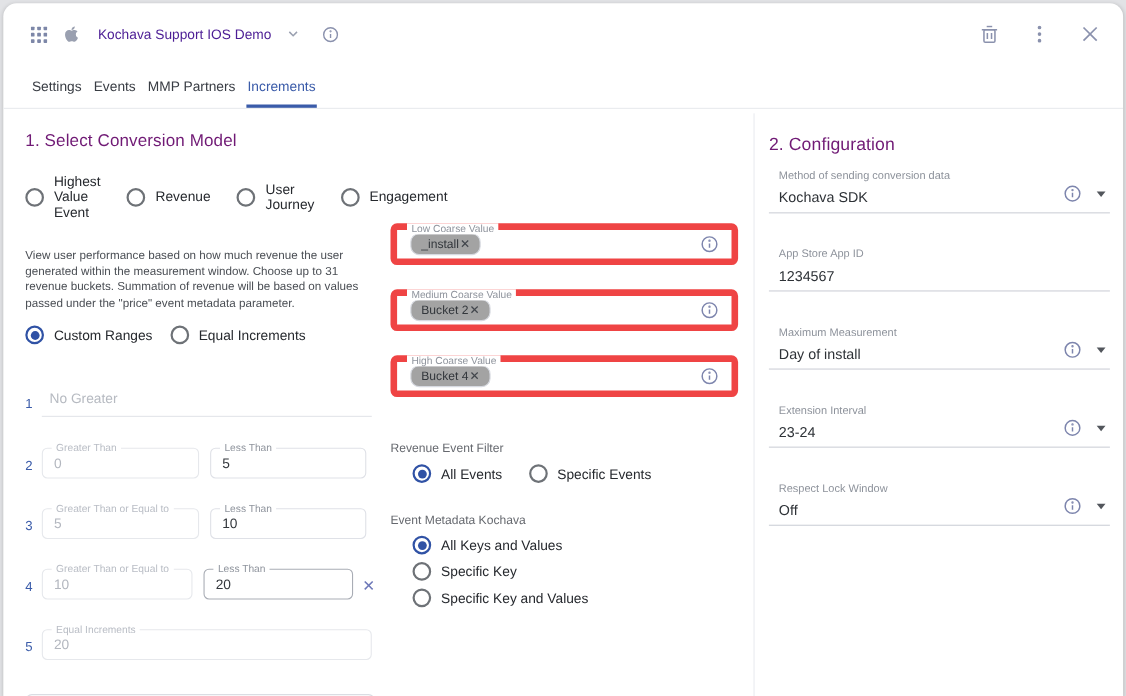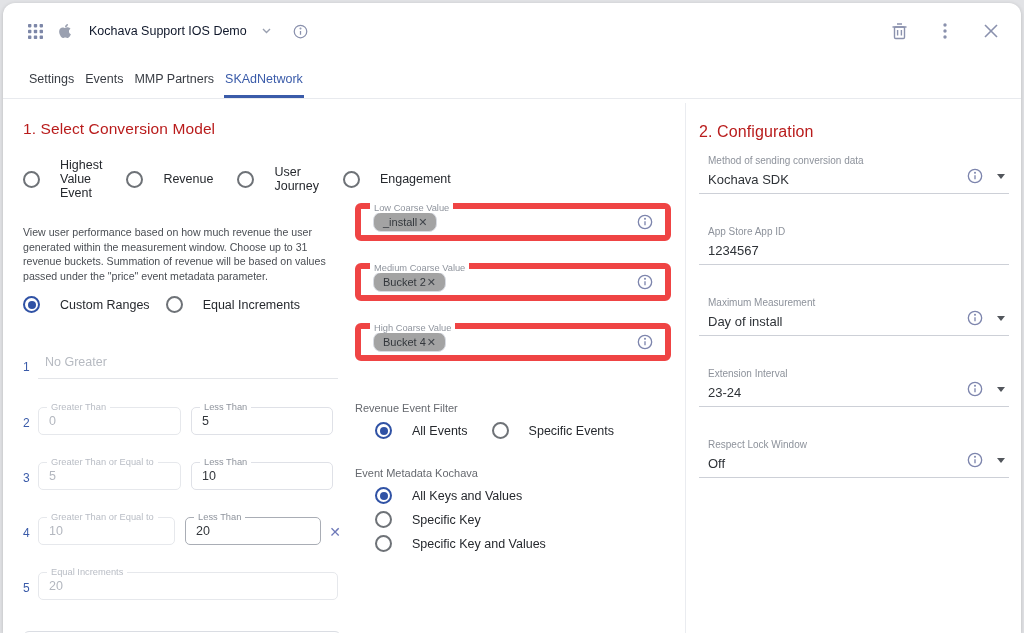--- a/index.html
+++ b/index.html
@@ -4,40 +4,40 @@
 <style>
   * { margin:0; padding:0; box-sizing:border-box; }
   html,body { width:1024px; height:633px; font-family:"Liberation Sans", sans-serif; }
   body { background:#e2e3e6; overflow:hidden; }
   .card { position:absolute; inset:3px 3px 0 3px; background:#fff; border-radius:12px 12px 0 0;
           box-shadow:0 1px 4px rgba(0,0,0,.18); overflow:hidden; }
 
   
   .modal-header { display:flex; align-items:center; height:30px; margin:13px 20px 0 22px; }
   .hdr-left { display:flex; align-items:center; gap:10px; }
-  .app-name { font-size:12.5px; color:#0f172a; margin-left:4px; }
+  .app-name { font-size:12.5px; color:#4c1d95; margin-left:4px; }
   .hdr-right { margin-left:auto; display:flex; align-items:center; gap:26px; }
   .icon-btn { display:flex; align-items:center; justify-content:center; width:20px; height:20px; cursor:pointer; }
 
   
   .tabs { display:flex; gap:9px; padding-left:25px; margin-top:17px; border-bottom:1px solid #e8eaee; }
   .tab { font-size:12.5px; color:#393d44; padding:9px 1px 9px; border-bottom:3px solid transparent; cursor:pointer; font-weight:500; }
   .tab.active { color:#3a5ba9; border-bottom-color:#3a5ba9; }
 
   
   .col-left  { position:absolute; left:20px;  top:117px; width:318px; }
   .col-mid   { position:absolute; left:352px; top:200px; width:316px; }
   .col-right { position:absolute; left:696px; top:120px; width:310px; }
   .v-divider { position:absolute; left:682px; top:100px; bottom:0; width:1px; background:#eaecf0; }
 
-  .section-heading { color:#b91c1c; font-size:15.5px; font-weight:500; letter-spacing:.1px; }
+  .section-heading { color:#701a75; font-size:15.5px; font-weight:500; letter-spacing:.1px; }
 
   
   .radio-row { display:flex; align-items:center; gap:24px; }
-  .radio-opt { display:flex; align-items:center; gap:20px; cursor:pointer; }
+  .radio-opt { display:flex; align-items:center; gap:9px; cursor:pointer; }
   .radio { width:17px; height:17px; border-radius:50%; border:2px solid #6e7277; position:relative; flex:none; background:#fff; }
   .radio.sel { border-color:#3052a5; }
   .radio.sel::after { content:""; position:absolute; inset:2.5px; border-radius:50%; background:#3052a5; }
   .radio-label { font-size:12.5px; color:#26292e; }
 
   .desc { font-size:10.6px; line-height:14.6px; color:#4a4e54; width:322px; }
 
   
   .range-row { display:flex; align-items:flex-end; }
   .row-num { width:15px; font-size:12px; color:#3a5ba9; padding-bottom:5px; flex:none; }
@@ -150,21 +150,21 @@
             <line x1="13" y1="1" x2="1" y2="13"></line>
           </svg>
       </span>
     </div>
   </div>
 
   <div class="tabs">
     <div class="tab">Settings</div>
     <div class="tab">Events</div>
     <div class="tab">MMP Partners</div>
-    <div class="tab active">SKAdNetwork</div>
+    <div class="tab active">Increments</div>
   </div>
 
   <div class="v-divider"></div>
 
   <div class="col-left">
     <div class="section-heading" style="margin-bottom:20px;">1. Select Conversion Model</div>
 
     <div class="radio-row">
       <span class="radio-opt">
         <span class="radio"></span>

